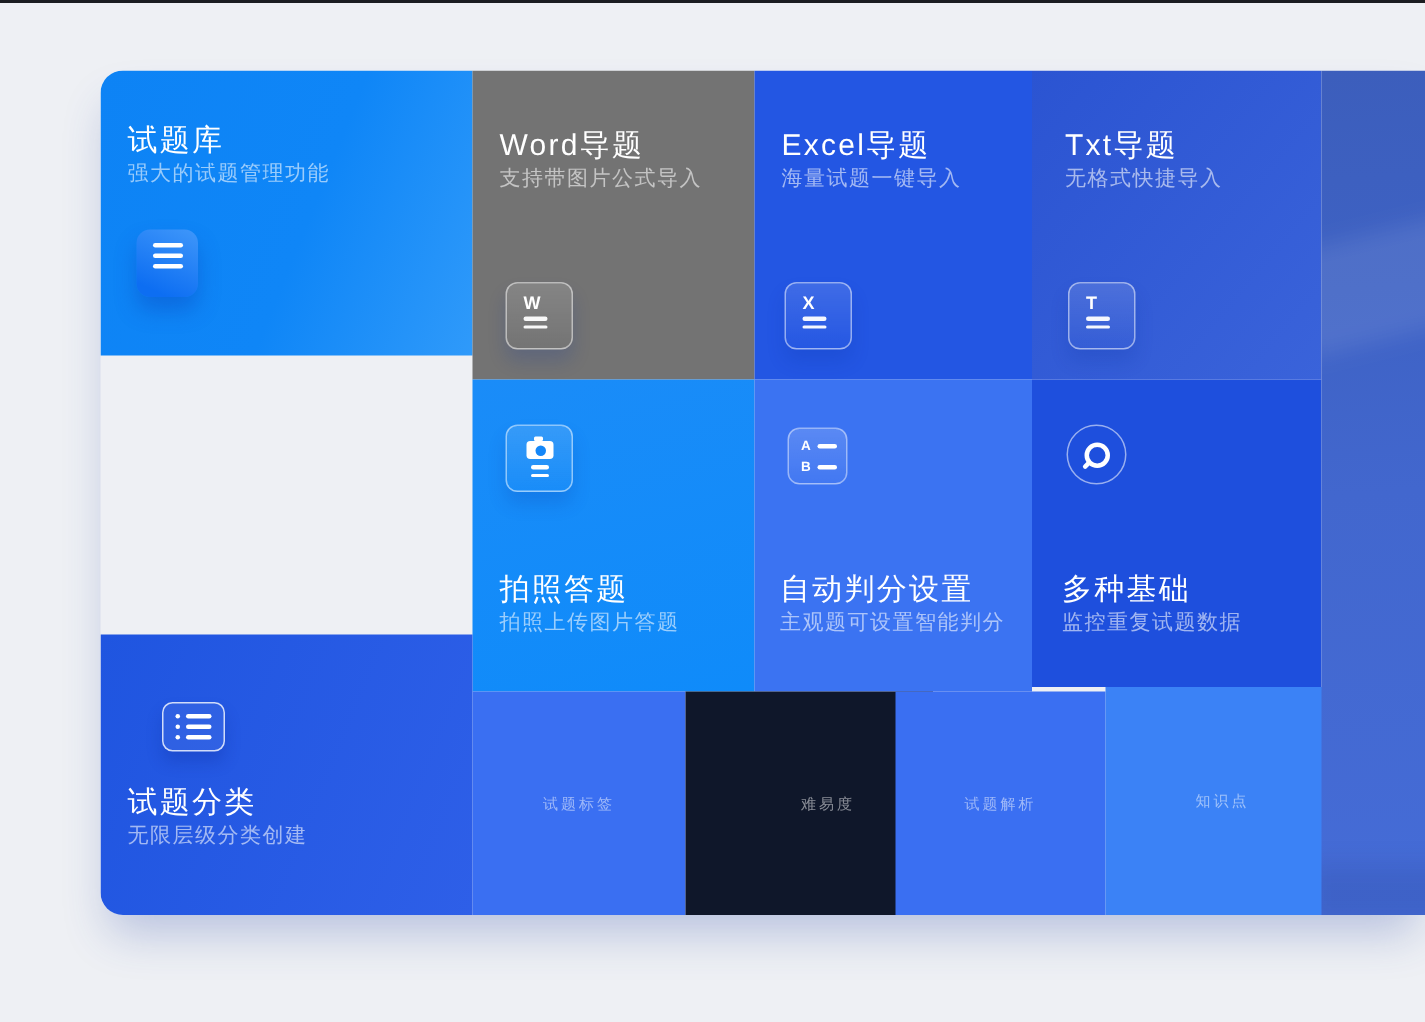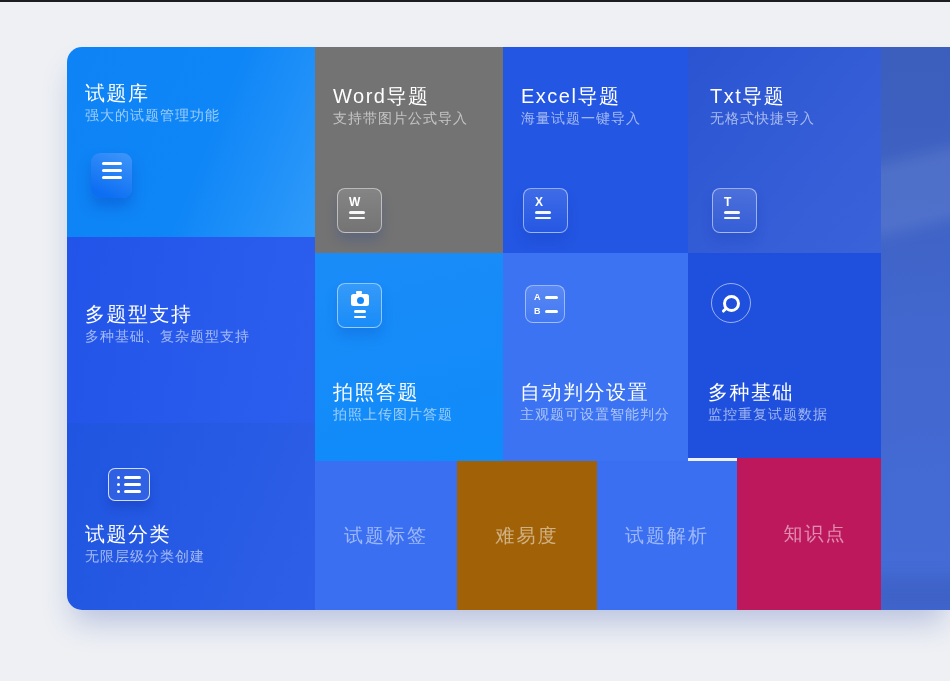--- a/index.html
+++ b/index.html
@@ -24,26 +24,26 @@
   .t-qbank{left:0;top:0;width:248px;height:190px;background:linear-gradient(112deg,#0d83f5 0%,#0f86f7 55%,#2f9afa 100%);--ct:33px;}
   .t-word{left:248px;top:0;width:188px;height:206px;background:#737373;--ct:36px;}
   .t-excel{left:436px;top:0;width:185px;height:206px;background:#2356e3;--ct:36px;}
   .t-txt{left:621px;top:0;width:193px;height:206px;background:linear-gradient(130deg,#2b54d2 0%,#3a63da 100%);--ct:36px;}
   .t-multi{left:0;top:190px;width:248px;height:186px;background:linear-gradient(100deg,#2254e9,#2c5eee);--ct:64px;}
   .t-photo{left:248px;top:206px;width:188px;height:208px;background:linear-gradient(165deg,#1a8cf8,#0f8bfa);--ct:126px;}
   .t-autoscore{left:436px;top:206px;width:185px;height:208px;background:#3b73f2;--ct:126px;}
   .t-dedupe{left:621px;top:206px;width:193px;height:205px;background:#1e4fdd;--ct:126px;}
   .t-category{left:0;top:376px;width:248px;height:187px;background:linear-gradient(112deg,#1f55e0,#2e5fe8);--ct:98px;}
   .t-tag{left:248px;top:414px;width:142px;height:149px;background:#3a6ff2;}
-  .t-difficulty{left:390px;top:414px;width:140px;height:149px;background:#a16207;}
+  .t-difficulty{left:390px;top:414px;width:140px;height:149px;background:#0f172a;padding-left:25px;}
   .t-analysis{left:530px;top:414px;width:140px;height:149px;background:#3a6ff2;}
-  .t-knowledge{left:670px;top:411px;width:156px;height:152px;background:#be185d;}
+  .t-knowledge{left:670px;top:411px;width:156px;height:152px;background:#3b82f6;}
 
   .mini{display:flex;align-items:center;justify-content:center;}
-  .mini-label{font-size:19px;color:rgba(255,255,255,.5);letter-spacing:2px;}
+  .mini-label{font-size:10px;color:rgba(255,255,255,.5);letter-spacing:2px;}
 
   
   .band{position:absolute;left:814px;top:0;width:69px;height:563px;overflow:hidden;
     background:linear-gradient(176deg,#3c5ebc 0%,#3e62c4 26%,#4267ce 50%,#456cd7 100%);}
   .band::after{content:'';position:absolute;left:-18px;top:108px;width:120px;height:70px;
     background:rgba(255,255,255,.09);transform:rotate(-14deg);filter:blur(7px);}
   .band::before{content:'';position:absolute;left:-10px;top:530px;width:110px;height:40px;
     background:rgba(20,40,110,.14);filter:blur(8px);}
 
   
@@ -151,26 +151,20 @@
       <div class="badge-outline">
         <span class="doc-letter">T</span>
         <div class="doc-bars">
             <div class="doc-bar"></div>
             <div class="doc-bar"></div>
           </div>
       </div>
     </div>
   </div>
 
-  <div class="tile t-multi">
-    <div class="inner">
-      <div class="title">多题型支持</div>
-      <div class="subtitle">多种基础、复杂题型支持</div>
-    </div>
-  </div>
 
   <div class="tile t-photo">
     <div class="icon-slot" style="left:22px;top:30px;">
       <div class="badge-outline">
         <div class="cam"></div>
         <div class="cam-bars">
             <div class="cam-bar"></div>
             <div class="cam-bar"></div>
           </div>
       </div>

